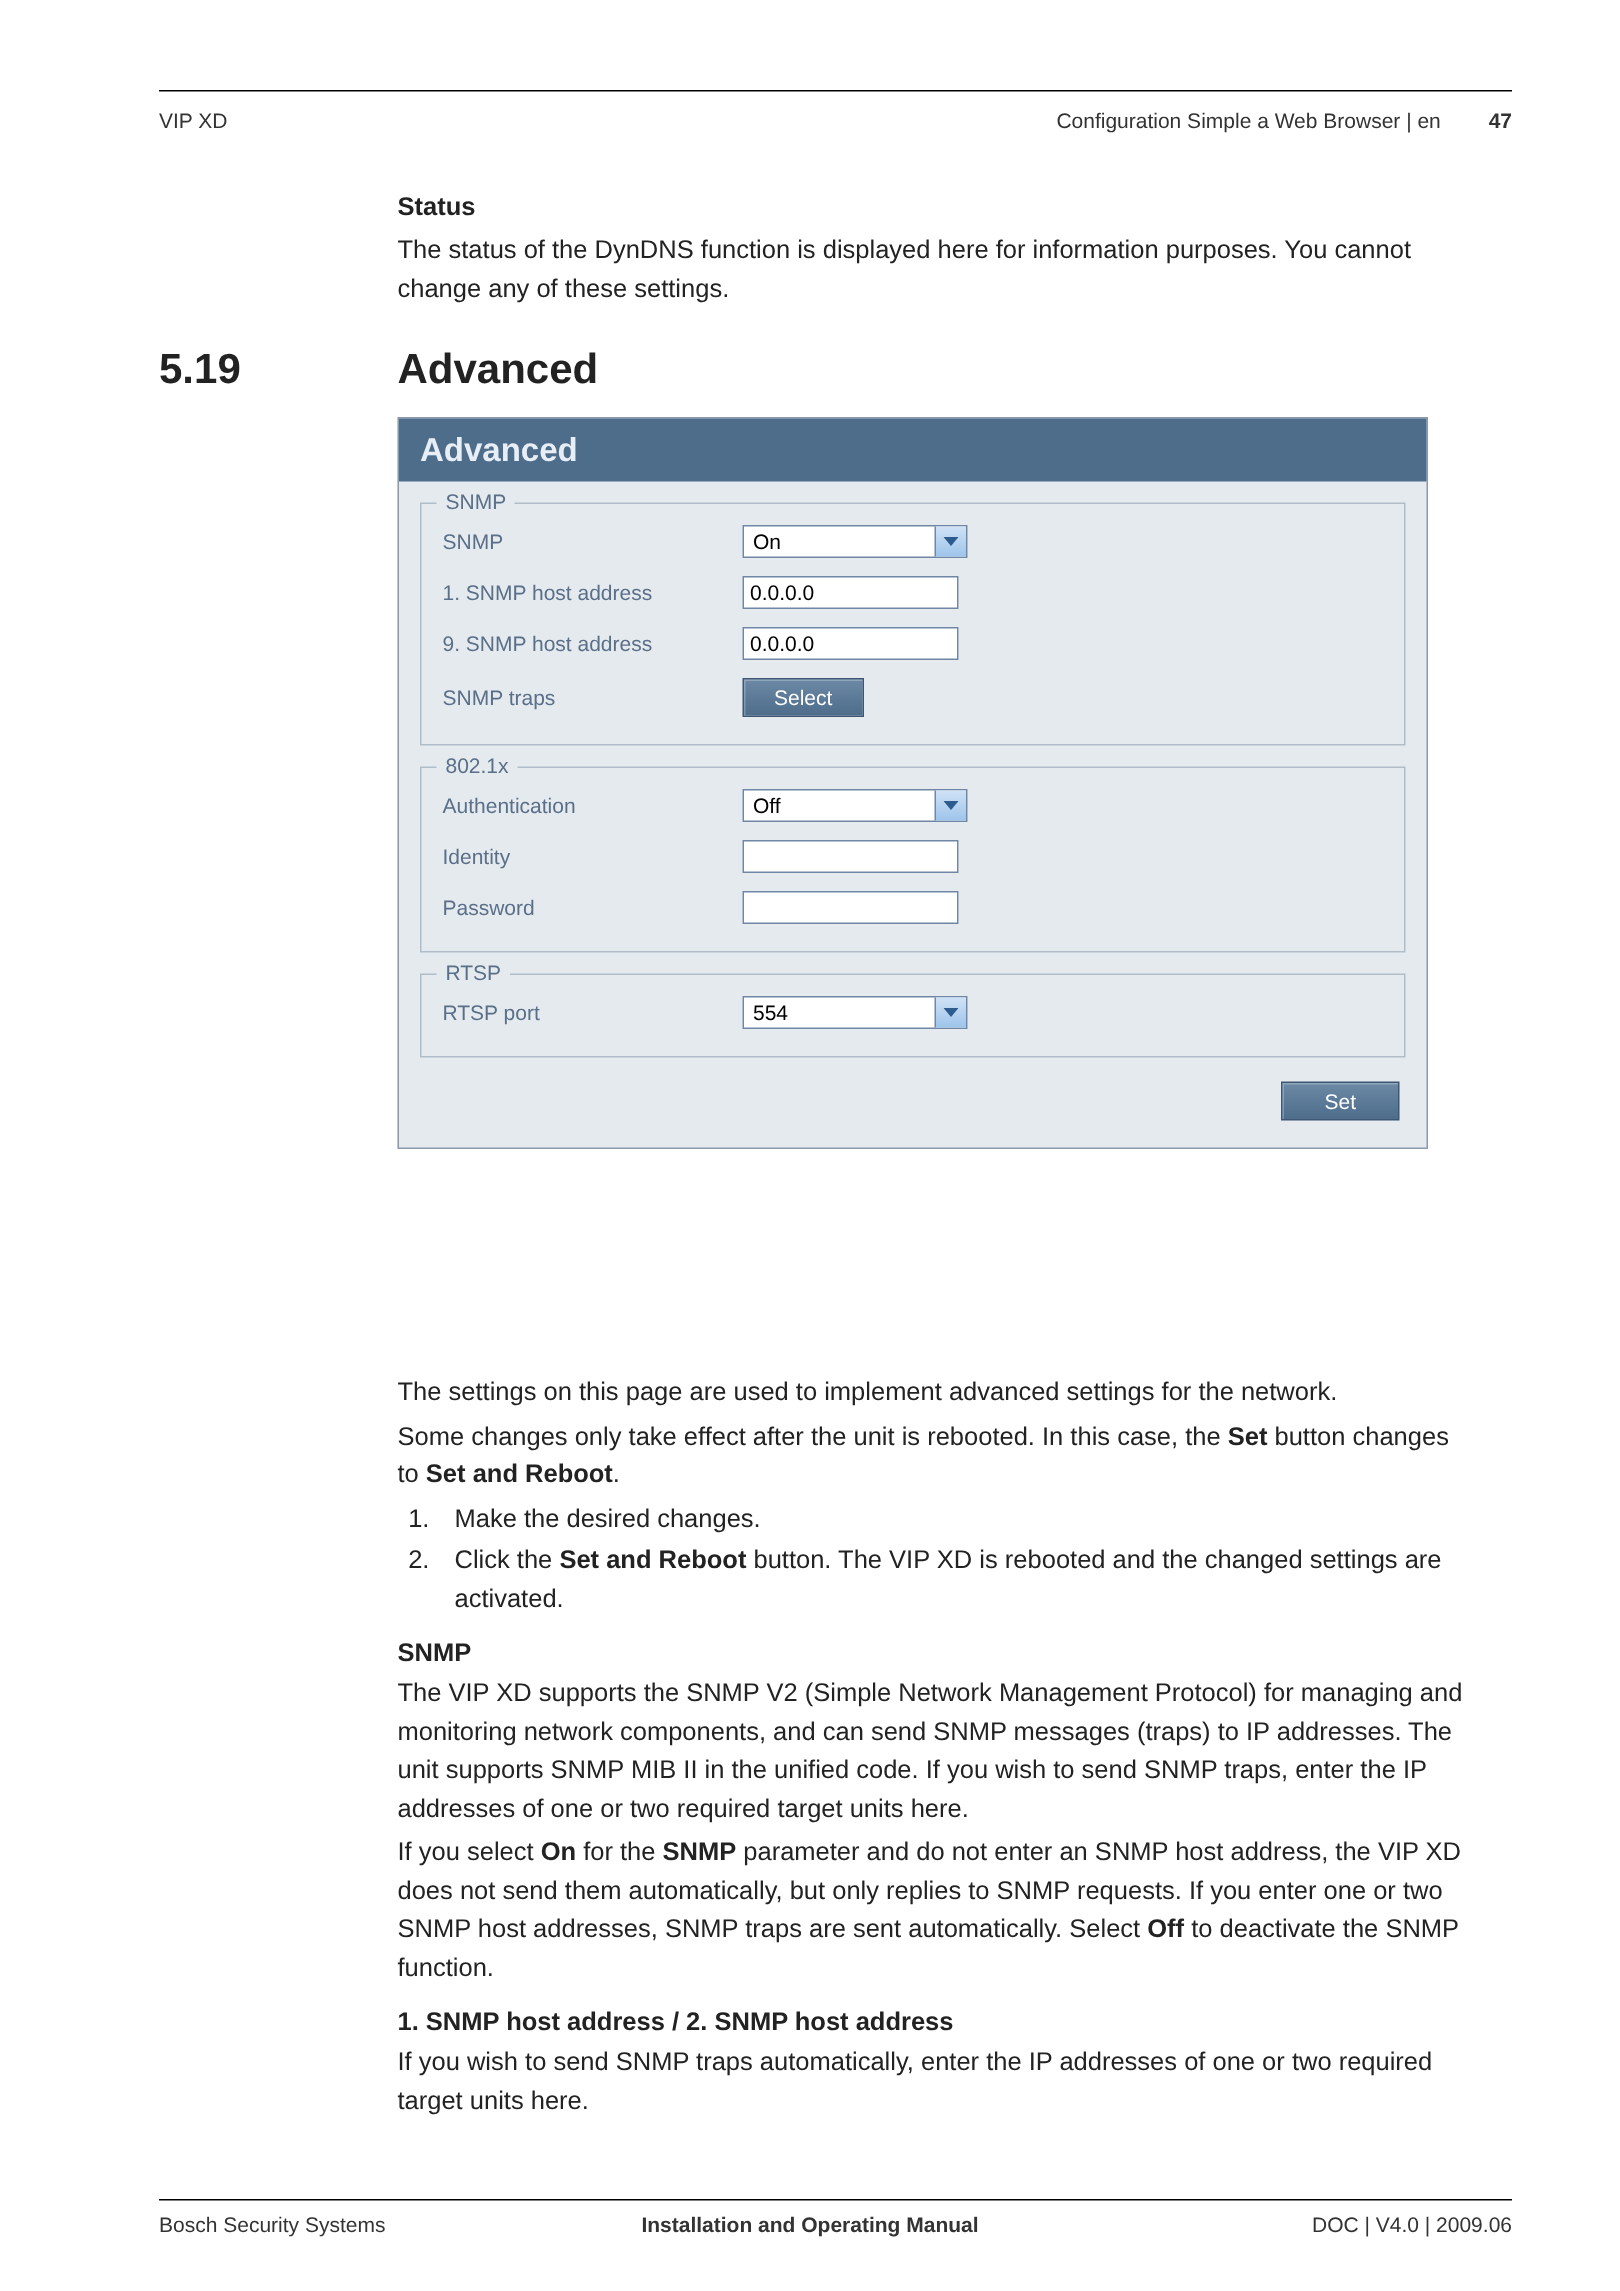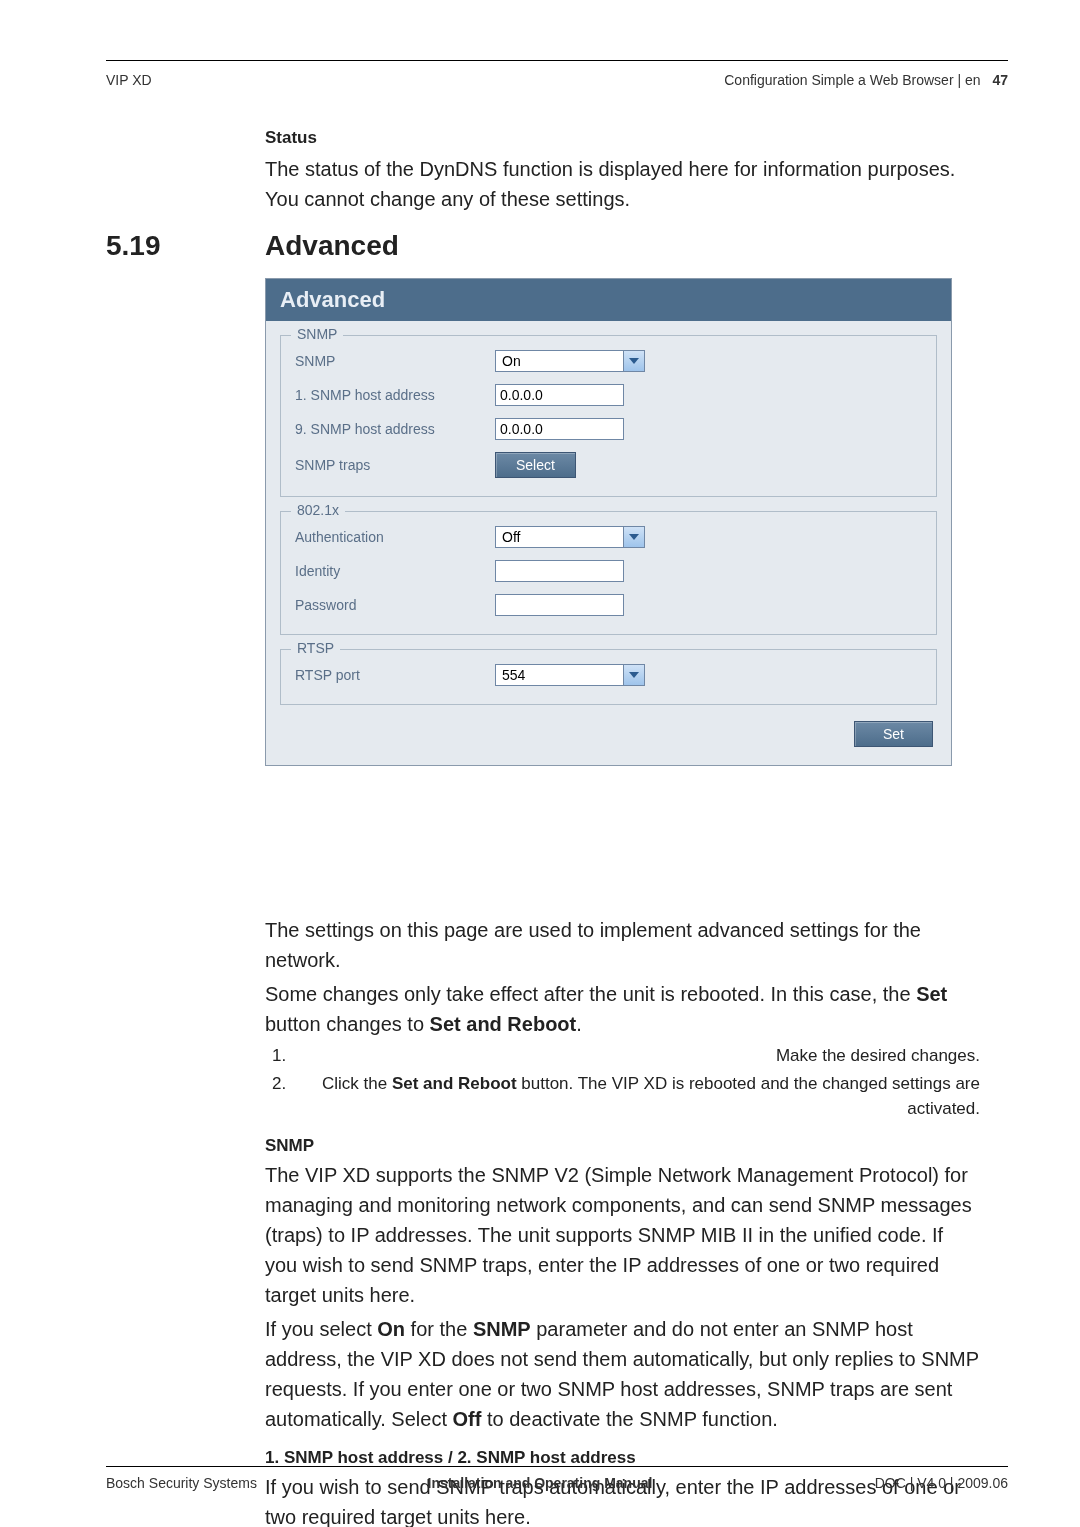--- a/index.html
+++ b/index.html
@@ -37,35 +37,35 @@
   .head-right {
     position: absolute;
     top: 72px;
     right: 72px;
     font-size: 14px;
     color: #333;
     text-align: right;
   }
   .head-right .pg {
     font-weight: bold;
-    margin-left: 8px;
+    margin-left: 28px;
   }
   .body-col {
     position: absolute;
     left: 265px;
     right: 100px;
     top: 128px;
   }
   .h-status-title {
     font-weight: bold;
     font-size: 17px;
     margin-bottom: 6px;
   }
   .para {
-    font-size: 20px;
+    font-size: 17px;
     line-height: 1.5;
     color: #222;
   }
   .sec-num {
     position: absolute;
     left: 106px;
     top: 230px;
     font-size: 28px;
     font-weight: bold;
   }
@@ -115,21 +115,21 @@
     align-items: center;
     margin-bottom: 12px;
   }
   .row:last-child { margin-bottom: 0; }
   .lbl {
     width: 200px;
     color: #5a6f88;
   }
   .ctrl input[type="text"],
   .ctrl input[type="password"] {
-    width: 129px;
+    width: 144px;
     height: 22px;
     border: 1px solid #6f87a5;
     background: #fff;
     font-family: Tahoma, Verdana, Arial, sans-serif;
     font-size: 14px;
     padding: 0 4px;
     box-sizing: border-box;
     color: #000;
   }
   .ctrl .select {
@@ -176,21 +176,21 @@
     right: 100px;
     top: 915px;
   }
   .after-panel p { margin: 0 0 4px 0; }
   ol.steps {
     margin: 4px 0 10px 0;
     padding-left: 26px;
     font-size: 17px;
     line-height: 1.5;
   }
-  ol.steps li { padding-left: 12px; margin-bottom: 2px; text-align: right; }
+  ol.steps li { padding-left: 12px; margin-bottom: 2px; }
   .bold { font-weight: bold; }
   .h-sub {
     font-weight: bold;
     font-size: 17px;
     margin-top: 14px;
     margin-bottom: 4px;
   }
   
   .bot-rule {
     position: absolute;

